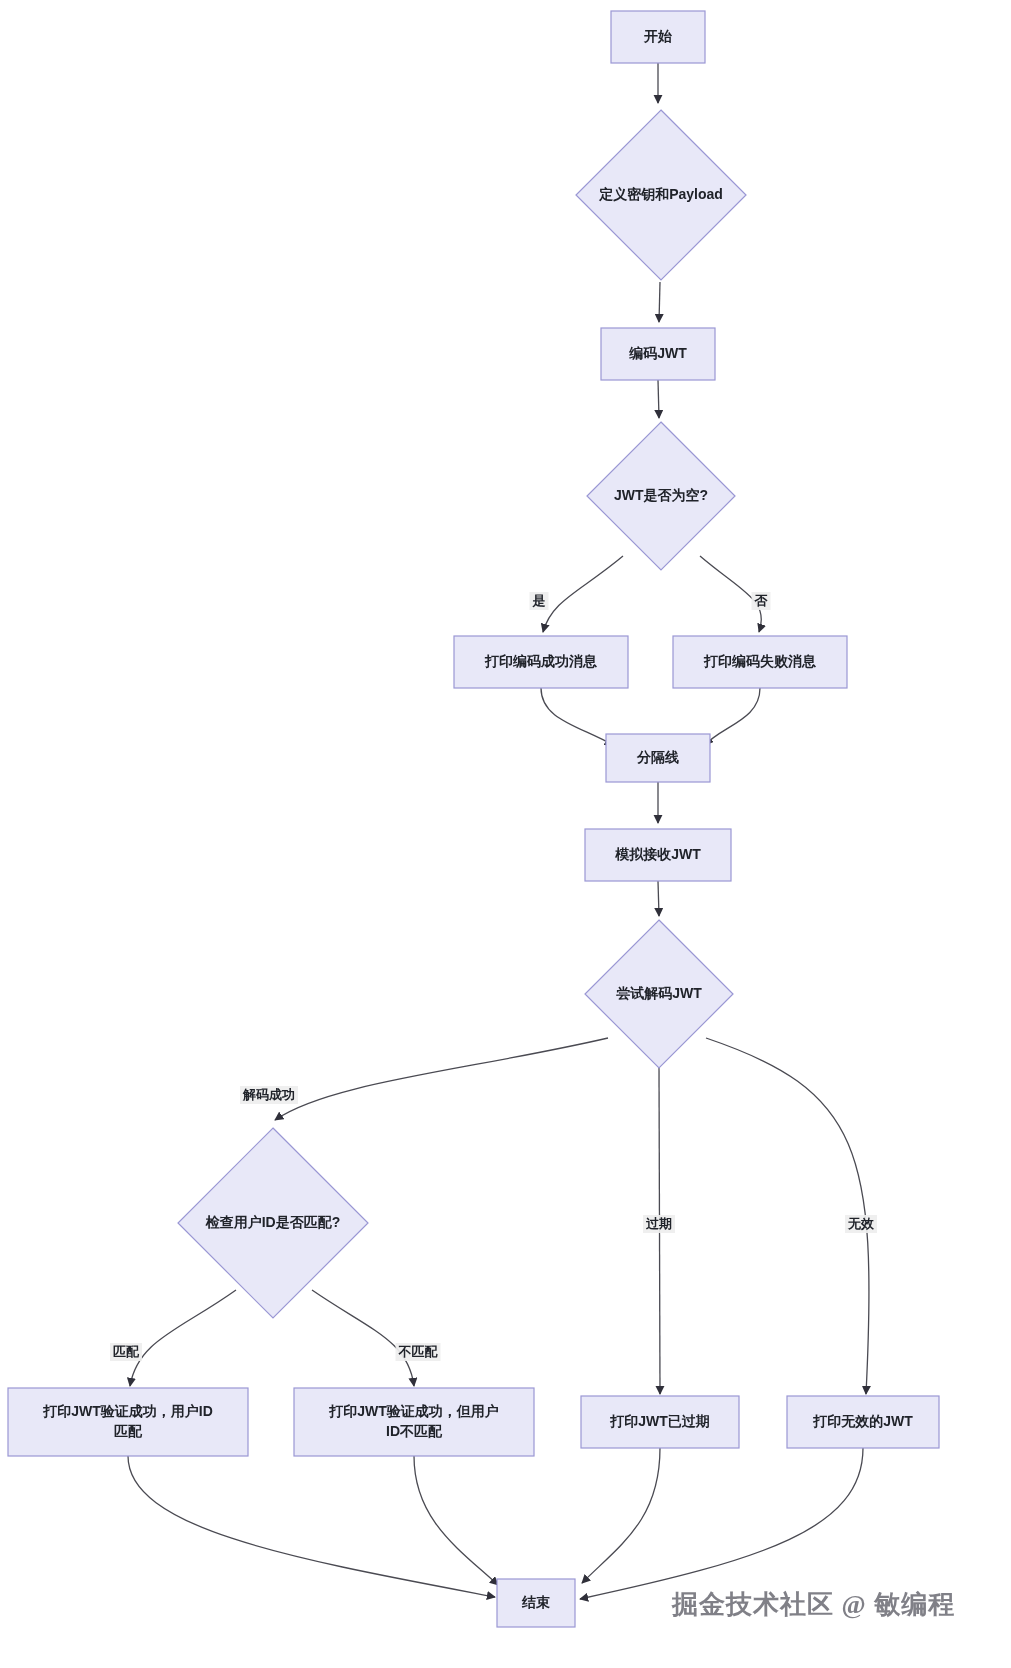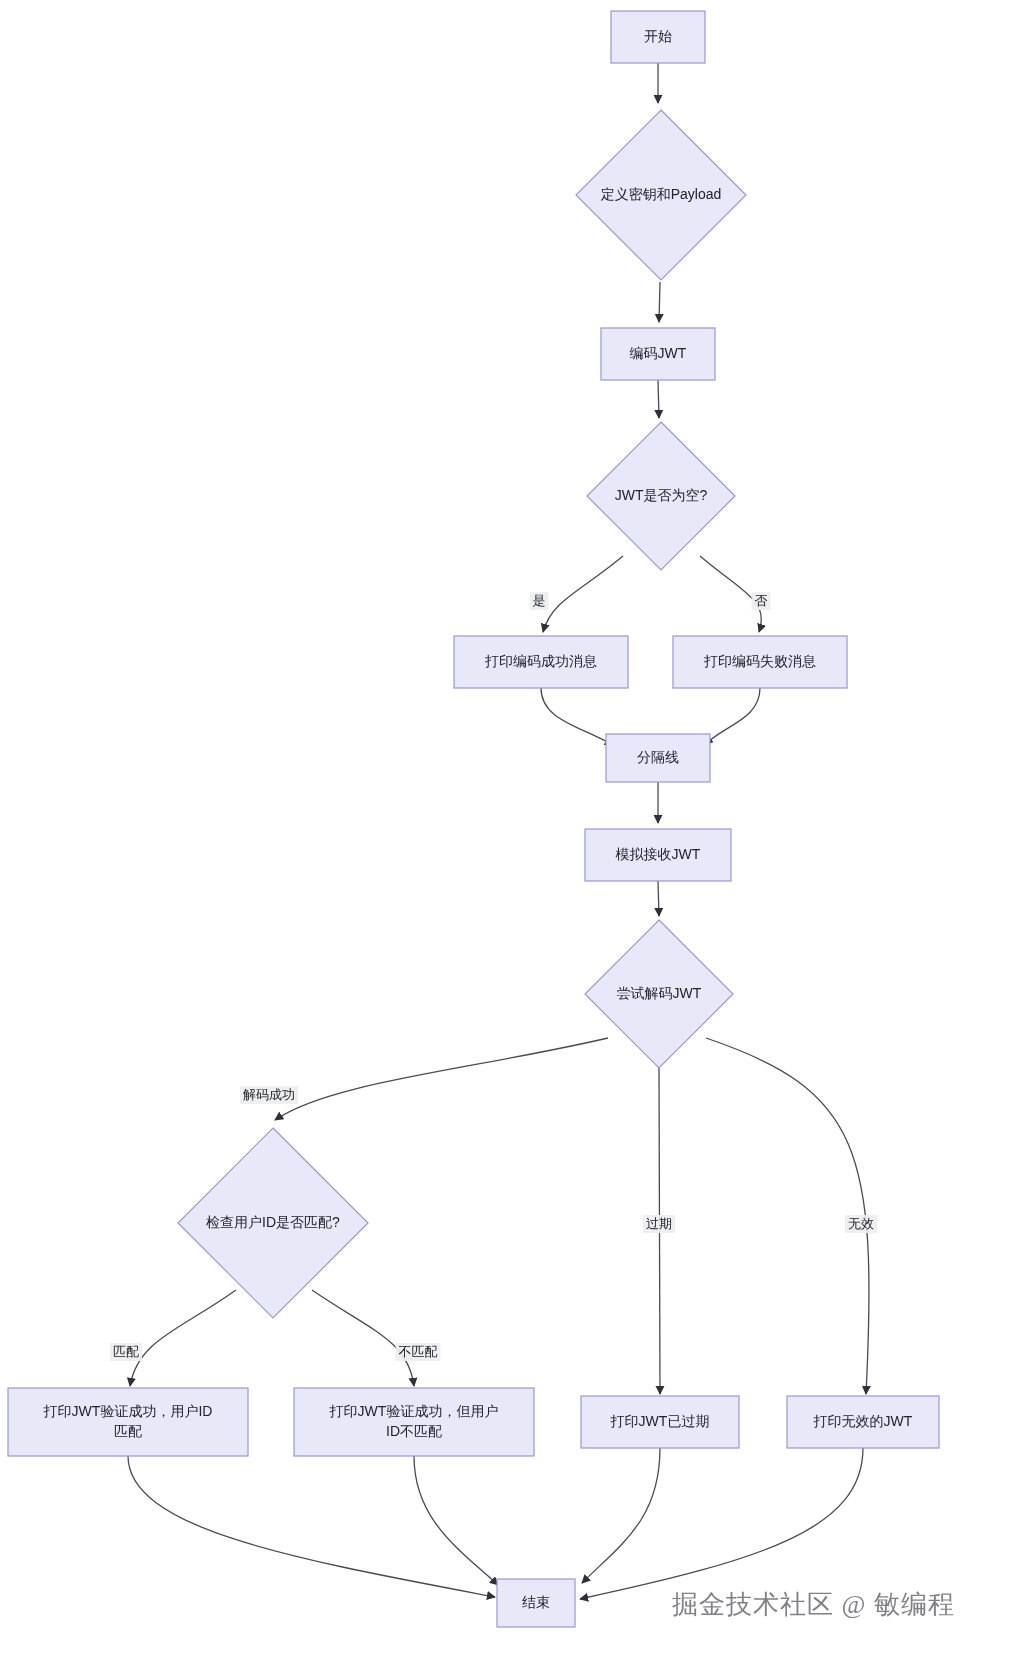--- a/index.html
+++ b/index.html
@@ -12,20 +12,21 @@
     height: 1668px;
     position: relative;
     overflow: hidden;
     font-family: "Liberation Sans", "DejaVu Sans", sans-serif;
   }
   #flow-root {
     position: absolute;
     left: 0; top: 0;
     width: 1011px;
     height: 1481px;
+    font-weight: bold;
   }
   .node-shape {
     fill: #e8e8f8;
     stroke: #9a97d4;
     stroke-width: 1.2;
   }
   .node-label {
     font-family: "Liberation Sans", "DejaVu Sans", sans-serif;
     font-size: 14px;
     fill: #20232a;

